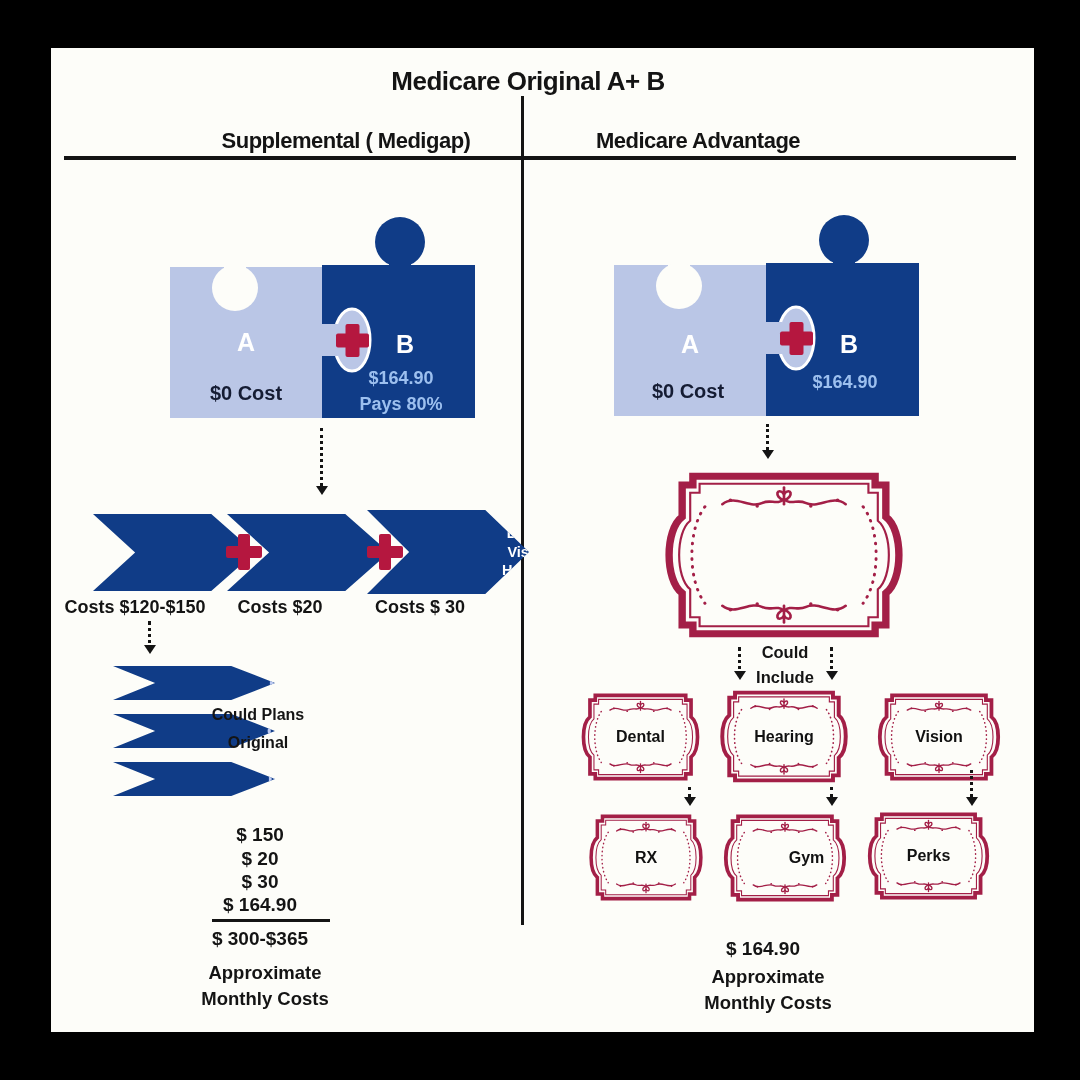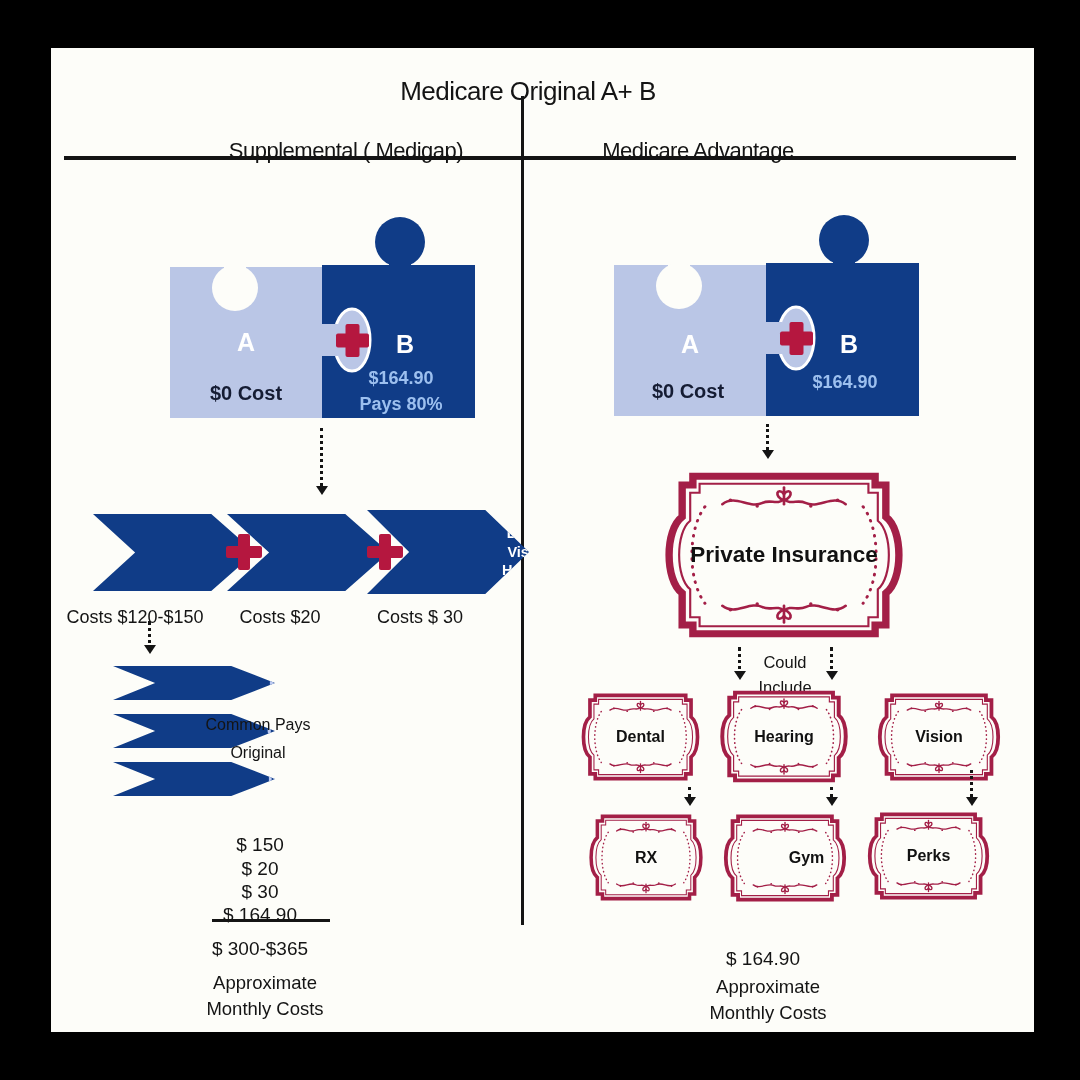--- a/index.html
+++ b/index.html
@@ -1,21 +1,21 @@
 <!DOCTYPE html>
 <html><head>
 <meta charset="utf-8">
 <style>
   html,body{margin:0;padding:0;background:#000;}
   #stage{position:relative;width:1080px;height:1080px;background:#000;overflow:hidden;
          font-family:"Liberation Sans",sans-serif;color:#141414;}
   #canvas{position:absolute;left:51px;top:48px;width:983px;height:984px;background:#fdfdf9;}
   .abs{position:absolute;}
   .ctr{text-align:center;}
-  .b{font-weight:normal;margin-top:10px;}
+  .b{font-weight:bold;}
   
   .vrule{position:absolute;width:3px;background:#141414;}
   .hrule{position:absolute;height:4px;background:#141414;}
   
   .darrow{position:absolute;width:0;border-left:3.5px dotted #141414;}
   .darrow::after{content:"";position:absolute;bottom:-9px;left:-7.75px;
     border:6px solid transparent;border-top:9px solid #141414;}
   
   .chev{position:absolute;background:#103c87;
     clip-path:polygon(0 0,73% 0,100% 50%,73% 100%,0 100%,26% 50%);
@@ -118,21 +118,21 @@
 
   <div class="chev" style="left:113px;top:666px;width:70px;height:34px;">
     <span style="font-size:21px;color:#bdcbf2;">F</span>
   </div>
   <div class="chev" style="left:113px;top:714px;width:70px;height:34px;">
     <span style="font-size:21px;color:#bdcbf2;">G</span>
   </div>
   <div class="chev" style="left:113px;top:762px;width:70px;height:34px;">
     <span style="font-size:21px;color:#bdcbf2;">N</span>
   </div>
-  <div class="abs ctr b" style="left:182px;top:706px;width:152px;font-size:16px;">Common Pays</div>
+  <div class="abs ctr b" style="left:182px;top:706px;width:152px;font-size:16px;">Could Plans</div>
   <div class="abs ctr b" style="left:182px;top:734px;width:152px;font-size:16px;">Original</div>
 
   <div class="abs ctr b" style="left:200px;top:824px;width:120px;font-size:19px;">$ 150</div>
   <div class="abs ctr b" style="left:200px;top:848px;width:120px;font-size:19px;">$ 20</div>
   <div class="abs ctr b" style="left:200px;top:871px;width:120px;font-size:19px;">$ 30</div>
   <div class="abs ctr b" style="left:200px;top:894px;width:120px;font-size:19px;">$ 164.90</div>
   <div class="hrule" style="left:212px;top:919px;width:118px;height:3px;"></div>
   <div class="abs ctr b" style="left:200px;top:928px;width:120px;font-size:19px;">$ 300-$365</div>
   <div class="abs ctr b" style="left:185px;top:962px;width:160px;font-size:18.5px;">Approximate</div>
   <div class="abs ctr b" style="left:185px;top:988px;width:160px;font-size:18.5px;">Monthly Costs</div>
@@ -144,21 +144,20 @@
   <div class="pz" style="left:612px;top:380px;width:152px;font-size:20px;color:#151c33;">$0 Cost</div>
   <div class="pz" style="left:774px;top:330px;width:150px;font-size:25px;color:#fff;">B</div>
   <div class="pz" style="left:770px;top:372px;width:150px;font-size:18px;color:#9dc0ef;">$164.90</div>
 
   <div class="darrow" style="left:766.25px;top:424px;height:32px;"></div>
 
   <div class="frame" style="left:650px;top:466px;width:268px;height:178px;">
     <svg viewBox="0 0 200 140" preserveAspectRatio="none">
         <use href="#fancyframe"></use>
       </svg>
-    <div class="lbl" style="font-size:22.5px;">Private Insurance</div>
   </div>
 
   <div class="darrow" style="left:738.25px;top:647px;height:30px;"></div>
   <div class="darrow" style="left:830.25px;top:647px;height:30px;"></div>
   <div class="abs ctr b" style="left:725px;top:643px;width:120px;font-size:16.5px;">Could</div>
   <div class="abs ctr b" style="left:725px;top:668px;width:120px;font-size:16.5px;">Include</div>
 
   <div class="frame" style="left:574px;top:690px;width:133px;height:94px;">
     <svg viewBox="0 0 200 140" preserveAspectRatio="none">
         <use href="#fancyframe"></use>

